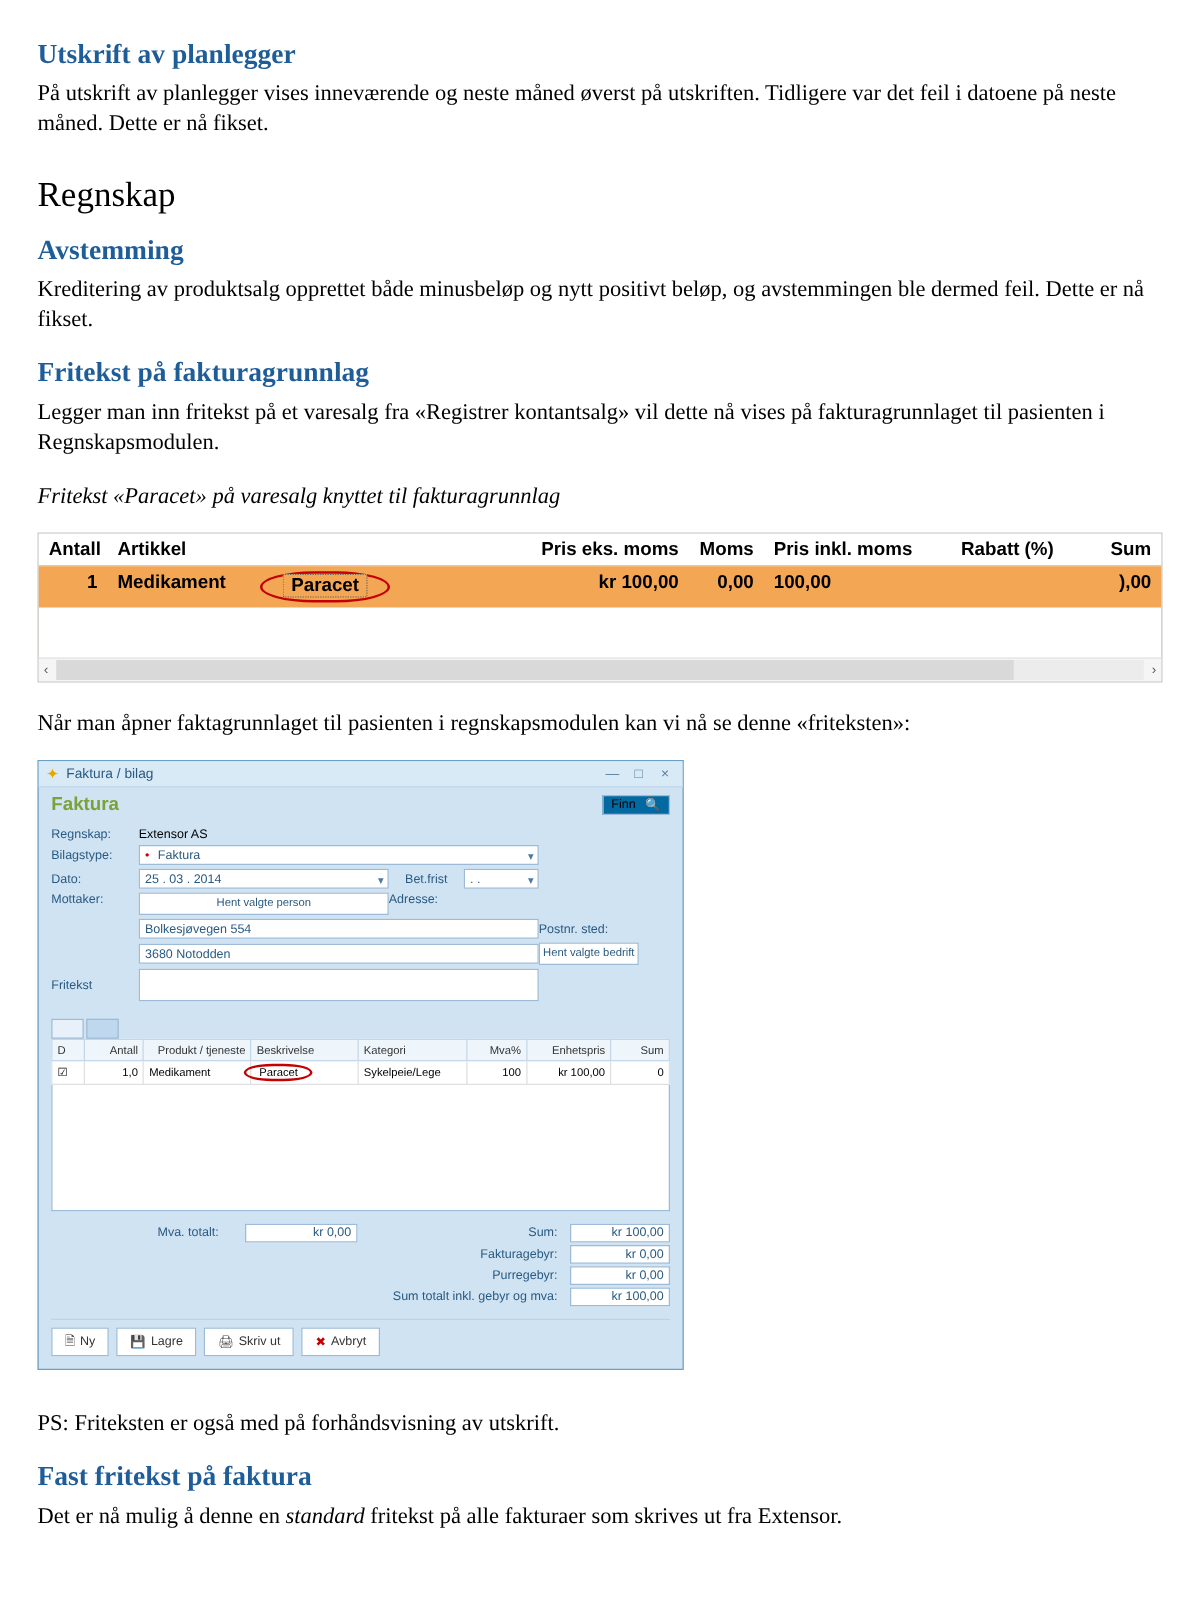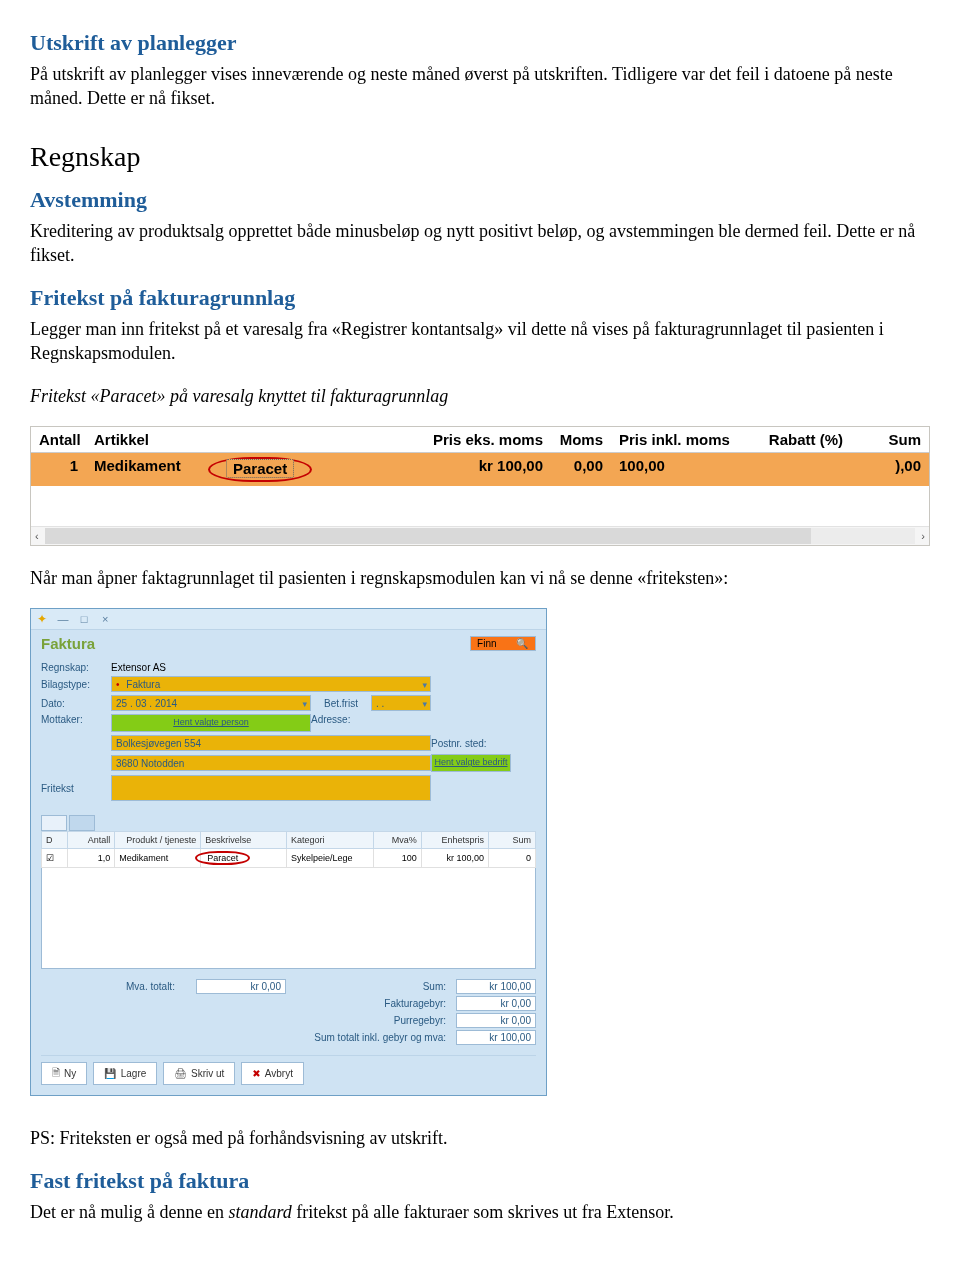--- a/index.html
+++ b/index.html
@@ -175,41 +175,41 @@
     margin-bottom: 3px;
   }
   .faktura-label {
     color: #7aa23a;
     font-weight: bold;
     font-size: 15px;
     flex: 1;
   }
   .finn-box {
     border: 1px solid #9dbbd6;
-    background: #f97316;
+    background: #0369a1;
     padding: 1px 6px;
     font-size: 10px;
     display: flex;
     align-items: center;
-    gap: 20px;
+    gap: 8px;
   }
   .form-grid {
     display: grid;
     grid-template-columns: 70px 200px 60px 60px 80px;
     row-gap: 3px;
     align-items: center;
     margin-top: 10px;
     font-size: 10px;
     color: #2a5a82;
   }
   .form-grid .lbl {
     color: #2a5a82;
   }
   .inp {
-    background: #eab308;
+    background: #ffffff;
     border: 1px solid #9dbbd6;
     height: 16px;
     line-height: 16px;
     padding: 0 4px;
     font-size: 10px;
     box-sizing: border-box;
     overflow: hidden;
     white-space: nowrap;
   }
   .inp-dd {
@@ -217,28 +217,27 @@
   }
   .inp-dd::after {
     content: "▾";
     position: absolute;
     right: 3px;
     top: 0;
     color: #4c7aa5;
     font-size: 9px;
   }
   .side-btn {
-    background: #84cc16;
+    background: #ffffff;
     border: 1px solid #9dbbd6;
     text-align: center;
     font-size: 9px;
     padding: 3px 2px;
     color: #2a5a82;
     line-height: 1.1;
-    text-decoration: underline;
   }
 
   .itm-tabs {
     display: flex;
     margin-top: 14px;
   }
   .itm-tab {
     width: 24px;
     height: 14px;
     background: #e8f1fa;
@@ -398,20 +397,21 @@
     </div>
     <span class="scroll-arrow">›</span>
   </div>
 </div>
 
 <div class="body-text">Når man åpner faktagrunnlaget til pasienten i regnskapsmodulen kan vi nå se denne «friteksten»:</div>
 
 <div class="win">
   <div class="win-titlebar">
     <span class="ico">✦</span>
+    <span class="win-title">Faktura / bilag</span>
     <span class="win-btns">
       <span>—</span>
       <span>□</span>
       <span>×</span>
     </span>
   </div>
   <div class="win-body">
     <div class="win-h-row">
       <span class="faktura-label">Faktura</span>
       <span class="finn-box">

